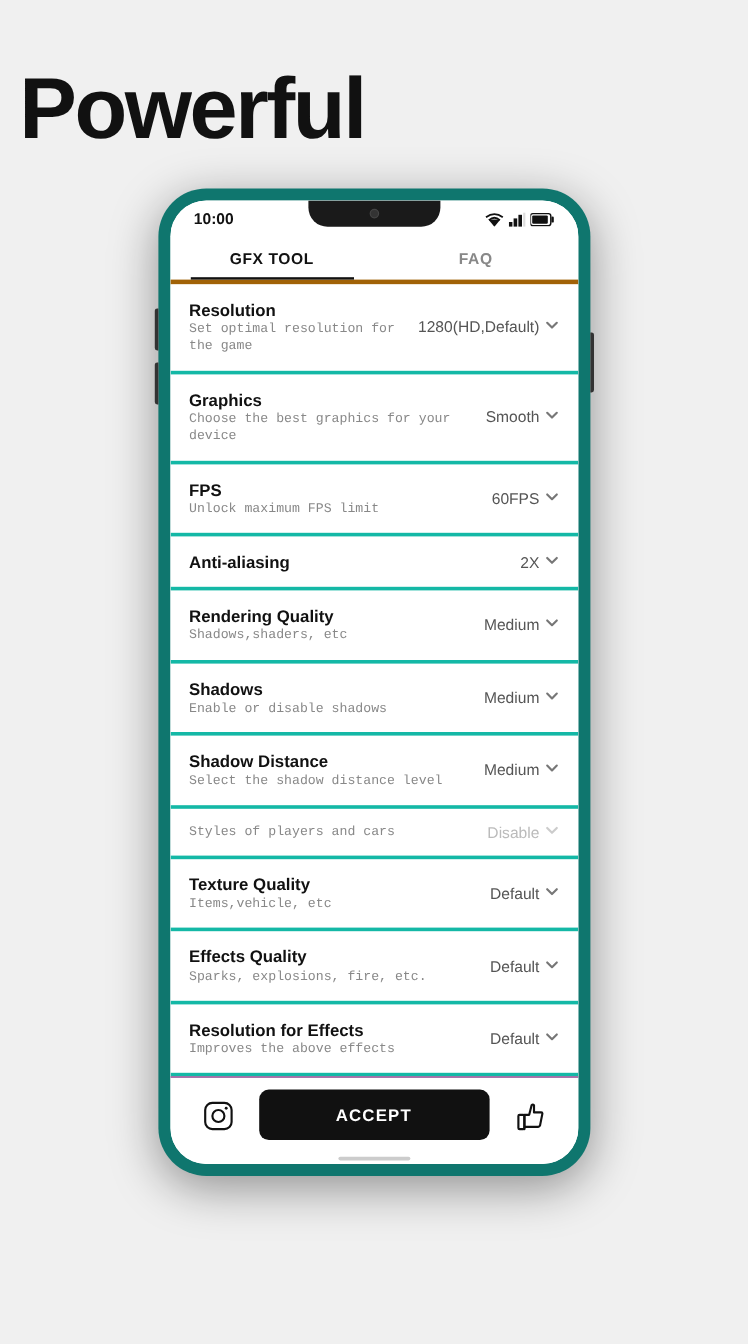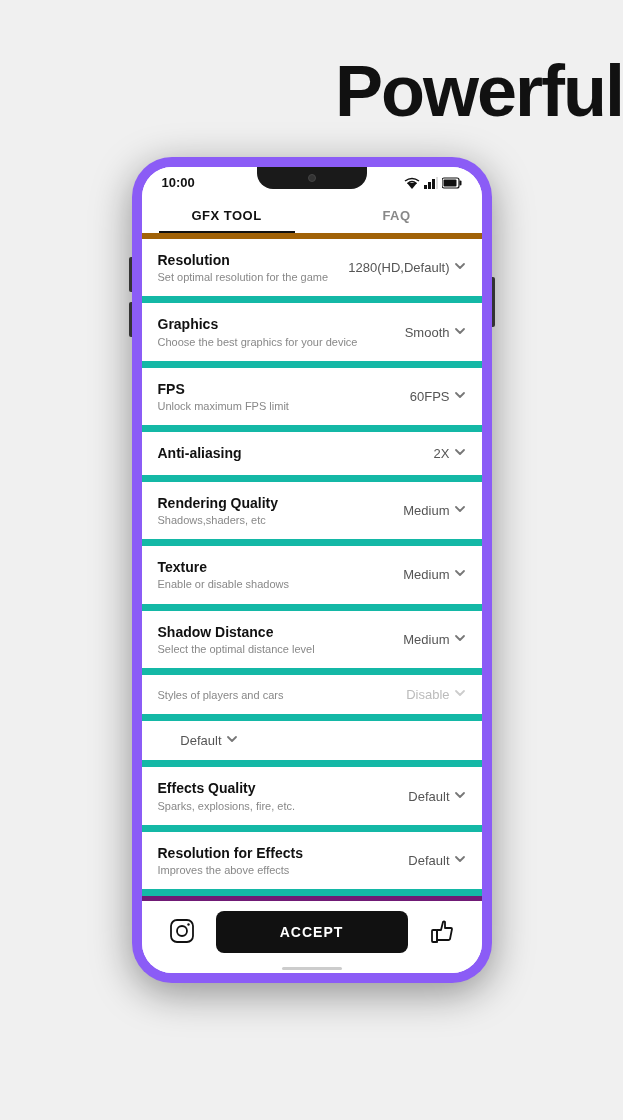--- a/index.html
+++ b/index.html
@@ -13,33 +13,33 @@
       padding: 20px 0;
     }
     .page-wrapper {
       width: 623px;
       display: flex;
       flex-direction: column;
       align-items: center;
     }
     .title-section {
       width: 100%;
-      text-align: right;
+      text-align: left;
       padding: 30px 0 25px 16px;
     }
     .main-title {
       font-size: 72px;
       font-weight: 900;
       color: #111;
       letter-spacing: -2px;
     }
     
     .phone-frame {
       width: 360px;
-      background: #8b5cf6;
+      background: #0f766e;
       border-radius: 40px;
       padding: 10px;
       box-shadow: 0 10px 40px rgba(0,0,0,0.4);
       position: relative;
     }
     .phone-inner {
       background: #fff;
       border-radius: 30px;
       overflow: hidden;
       position: relative;
@@ -81,21 +81,21 @@
     .notch-camera {
       width: 8px;
       height: 8px;
       background: #333;
       border-radius: 50%;
       border: 1px solid #444;
     }
     
     .tabs {
       display: flex;
-      border-bottom: 6px solid #a16207;
+      border-bottom: 4px solid #a16207;
       background: #fff;
     }
     .tab {
       flex: 1;
       text-align: center;
       padding: 14px 0 10px;
       font-size: 13px;
       font-weight: 600;
       color: #888;
       letter-spacing: 0.5px;
@@ -117,60 +117,61 @@
     
     .settings-list {
       background: #fff;
       overflow-y: auto;
     }
     .setting-item {
       display: flex;
       justify-content: space-between;
       align-items: center;
       padding: 12px 16px;
-      border-bottom: 7px solid #14b8a6;
+      border-bottom: 3px solid #14b8a6;
     }
     .setting-left {
       flex: 1;
       padding-right: 10px;
     }
     .setting-name {
       font-size: 14px;
       font-weight: 700;
       color: #111;
       line-height: 1.3;
     }
     .setting-desc {
       font-size: 11px;
       color: #888;
       margin-top: 1px;
       line-height: 1.3;
+      font-family: Liberation Mono, monospace;
     }
     .setting-right {
       display: flex;
       align-items: flex-start;
       gap: 4px;
       min-width: 80px;
       justify-content: flex-end;
     }
     .setting-value {
       font-size: 13px;
       color: #555;
     }
     .setting-value.disabled-val {
       color: #bbb;
     }
     
     .bottom-bar {
       display: flex;
-      align-items: flex-start;
+      align-items: flex-end;
       justify-content: space-between;
       padding: 10px 20px 14px 20px;
       background: #fff;
-      border-top: 5px solid #701a75;
+      border-top: 1px solid #701a75;
     }
     .bottom-icon-btn {
       width: 40px;
       height: 40px;
       display: flex;
       align-items: center;
       justify-content: center;
       cursor: pointer;
     }
     .accept-btn {
@@ -321,54 +322,58 @@
     </div>
     <div class="setting-right">
       <span class="setting-value">Medium</span>
       <svg width="12" height="12" viewBox="0 0 12 12">
         <polyline points="2,4 6,8 10,4" fill="none" stroke="#777" stroke-width="1.8" stroke-linecap="round" stroke-linejoin="round"></polyline>
       </svg>
     </div>
   </div>
           <div class="setting-item">
     <div class="setting-left">
-      <div class="setting-name">Texture</div>
+      <div class="setting-name">Shadows</div>
       <div class="setting-desc">Enable or disable shadows</div>
     </div>
     <div class="setting-right">
       <span class="setting-value">Medium</span>
       <svg width="12" height="12" viewBox="0 0 12 12">
         <polyline points="2,4 6,8 10,4" fill="none" stroke="#777" stroke-width="1.8" stroke-linecap="round" stroke-linejoin="round"></polyline>
       </svg>
     </div>
   </div>
           <div class="setting-item">
     <div class="setting-left">
       <div class="setting-name">Shadow Distance</div>
-      <div class="setting-desc">Select the optimal distance level</div>
+      <div class="setting-desc">Select the shadow distance level</div>
     </div>
     <div class="setting-right">
       <span class="setting-value">Medium</span>
       <svg width="12" height="12" viewBox="0 0 12 12">
         <polyline points="2,4 6,8 10,4" fill="none" stroke="#777" stroke-width="1.8" stroke-linecap="round" stroke-linejoin="round"></polyline>
       </svg>
     </div>
   </div>
           <div class="setting-item">
     <div class="setting-left">
       <div class="setting-desc">Styles of players and cars</div>
     </div>
     <div class="setting-right">
       <span class="setting-value disabled-val">Disable</span>
       <svg width="12" height="12" viewBox="0 0 12 12">
         <polyline points="2,4 6,8 10,4" fill="none" stroke="#ccc" stroke-width="1.8" stroke-linecap="round" stroke-linejoin="round"></polyline>
       </svg>
     </div>
   </div>
           <div class="setting-item">
+    <div class="setting-left">
+      <div class="setting-name">Texture Quality</div>
+      <div class="setting-desc">Items,vehicle, etc</div>
+    </div>
     <div class="setting-right">
       <span class="setting-value">Default</span>
       <svg width="12" height="12" viewBox="0 0 12 12">
         <polyline points="2,4 6,8 10,4" fill="none" stroke="#777" stroke-width="1.8" stroke-linecap="round" stroke-linejoin="round"></polyline>
       </svg>
     </div>
   </div>
           <div class="setting-item">
     <div class="setting-left">
       <div class="setting-name">Effects Quality</div>

